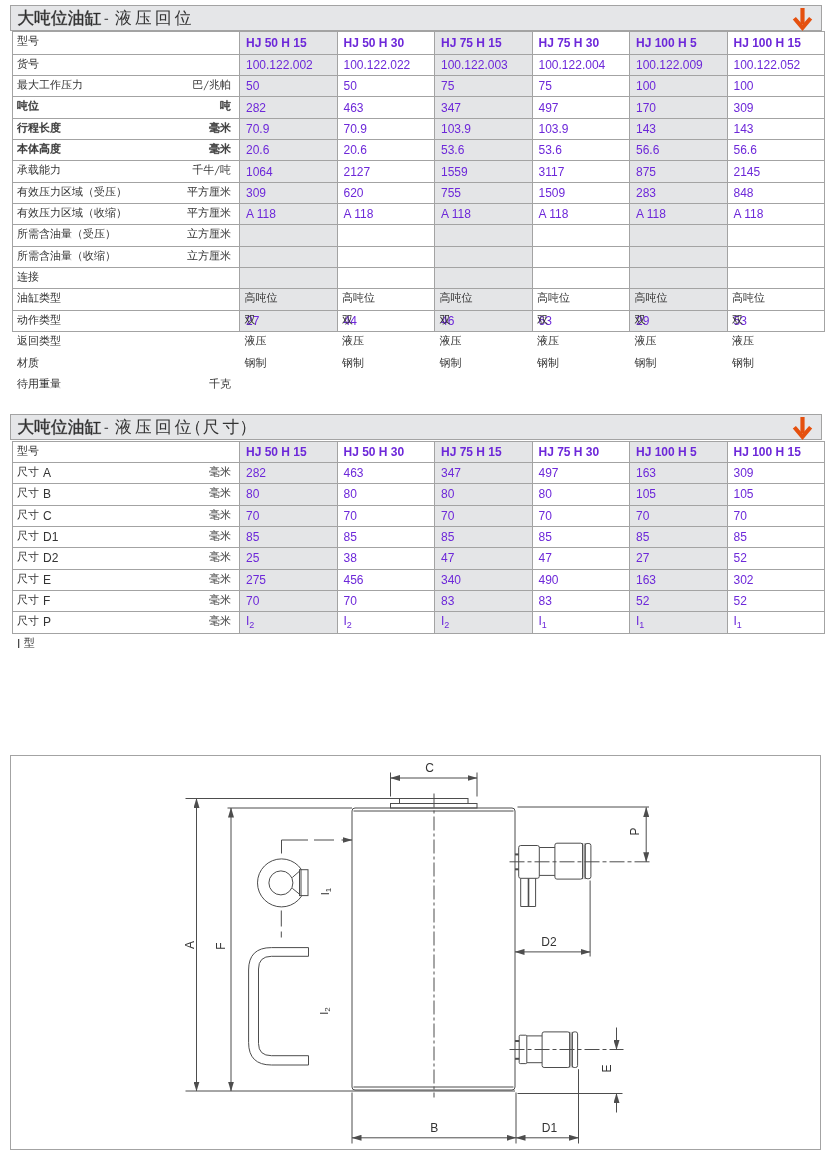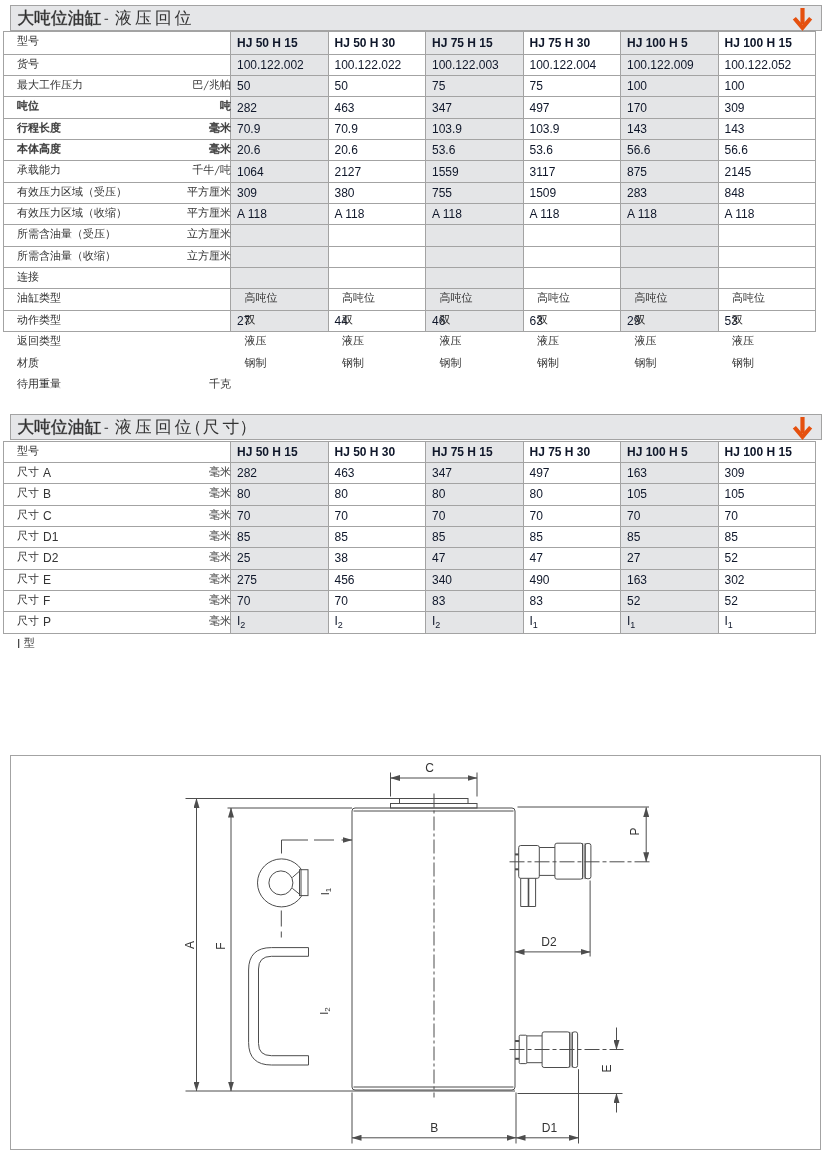--- a/index.html
+++ b/index.html
@@ -1,19 +1,19 @@
 <!DOCTYPE html>
 <html><head>
 <meta charset="utf-8">
 <style>
 html,body{margin:0;padding:0;background:#fff;}
 body{width:830px;height:1158px;position:relative;font-family:"Liberation Sans",sans-serif;overflow:hidden;}
 .bar{position:absolute;left:10px;width:812px;height:26px;box-sizing:border-box;border:1px solid #a3a3a3;background:#e5e6e8;font-size:16px;line-height:24px;padding-left:7px;color:#333;}
 .bar svg{position:absolute;right:8px;top:2px;}
-table{position:absolute;left:3px;width:812px;border-collapse:collapse;table-layout:fixed;font-size:12px;color:#0f172a;padding-left:12px;}
+table{position:absolute;left:12px;width:812px;border-collapse:collapse;table-layout:fixed;font-size:12px;color:#6d28d9;padding-left:12px;}
 td{border:1px solid #a3a3a3;height:20.35px;padding:0 6px;vertical-align:middle;white-space:nowrap;overflow:hidden;background:#fff;}
 td.g{background:#e4e5e7;}
 sub{font-size:9px;}
 #t1 tr:first-child td{height:21.7px;}
 #fig{position:absolute;left:10px;top:755px;width:809px;height:393px;border:1px solid #a3a3a3;}
 </style>
 </head>
 <body>
 
 <div class="bar" style="top:5px;">
@@ -91,21 +91,21 @@
         <td class="g">1064</td>
         <td>2127</td>
         <td class="g">1559</td>
         <td>3117</td>
         <td class="g">875</td>
         <td>2145</td>
       </tr>
 <tr>
         <td></td>
         <td class="g">309</td>
-        <td>380</td>
+        <td>620</td>
         <td class="g">755</td>
         <td>1509</td>
         <td class="g">283</td>
         <td>848</td>
       </tr>
 <tr>
         <td></td>
         <td class="g">A 118</td>
         <td>A 118</td>
         <td class="g">A 118</td>

